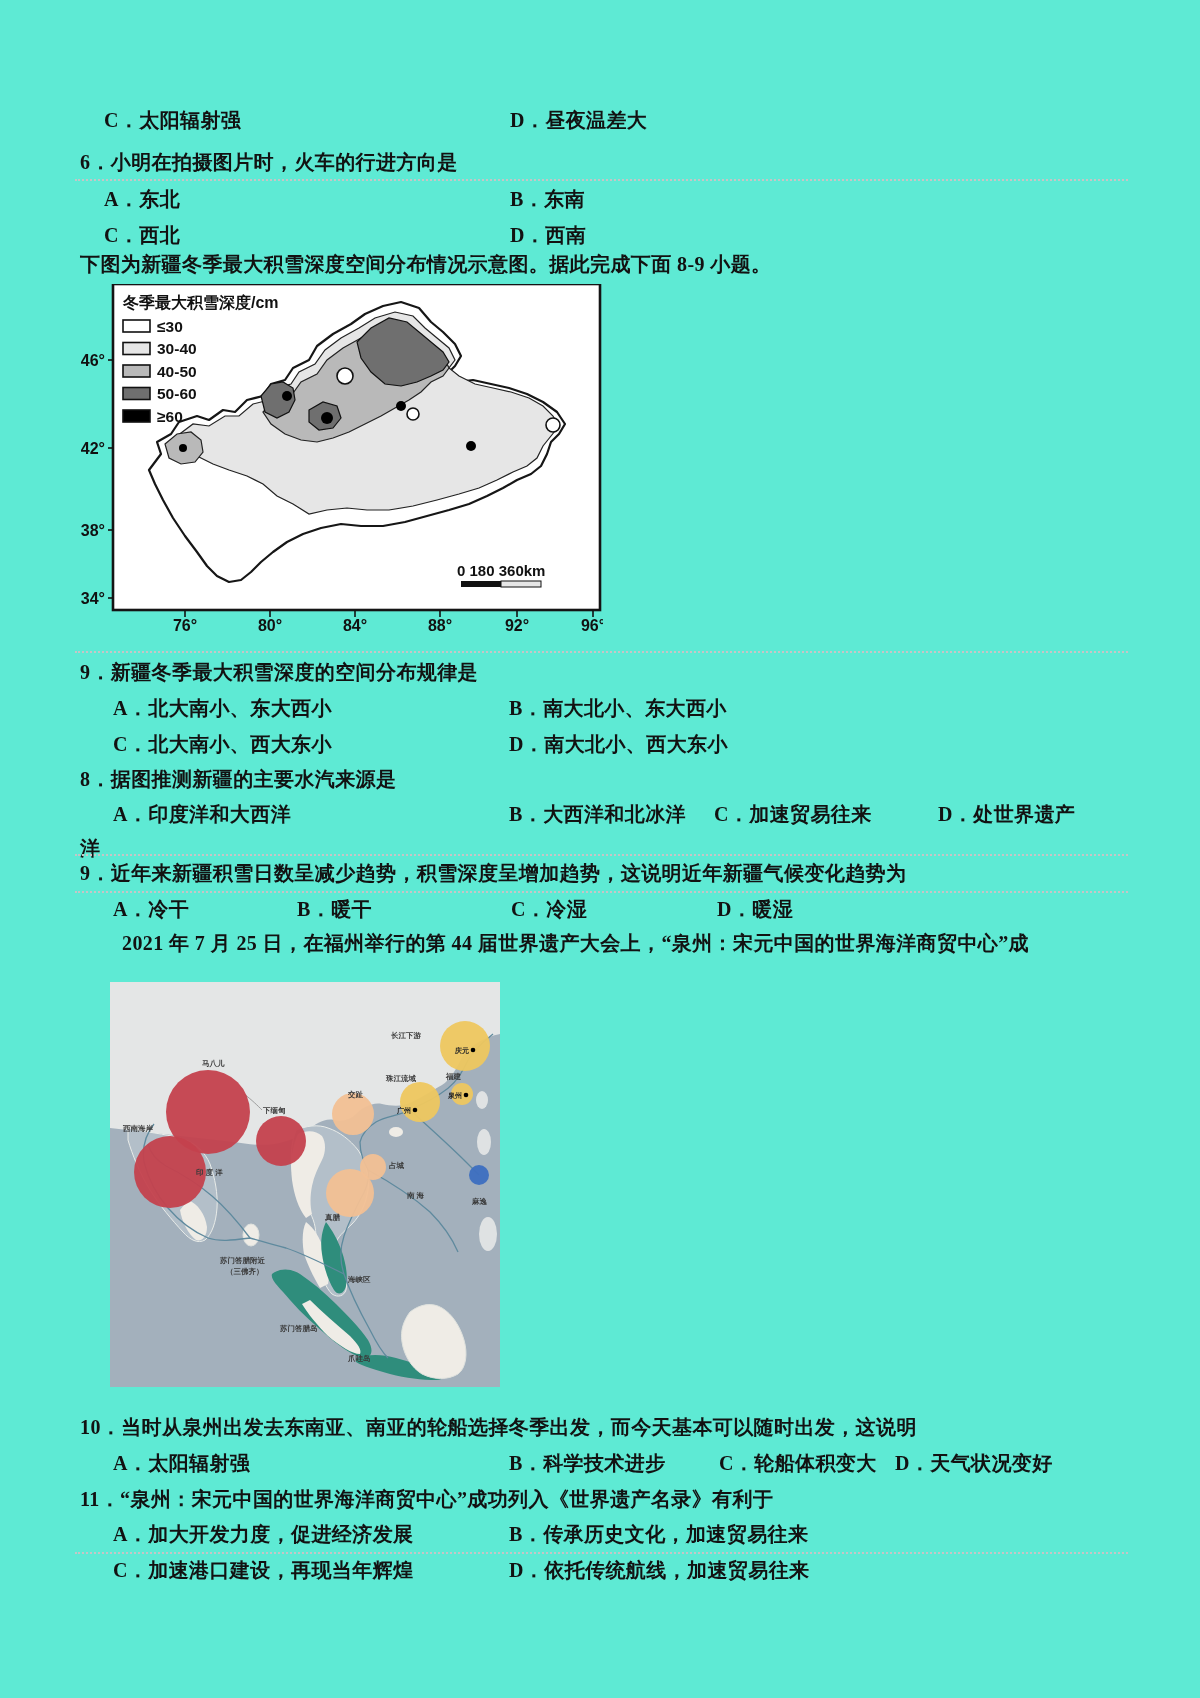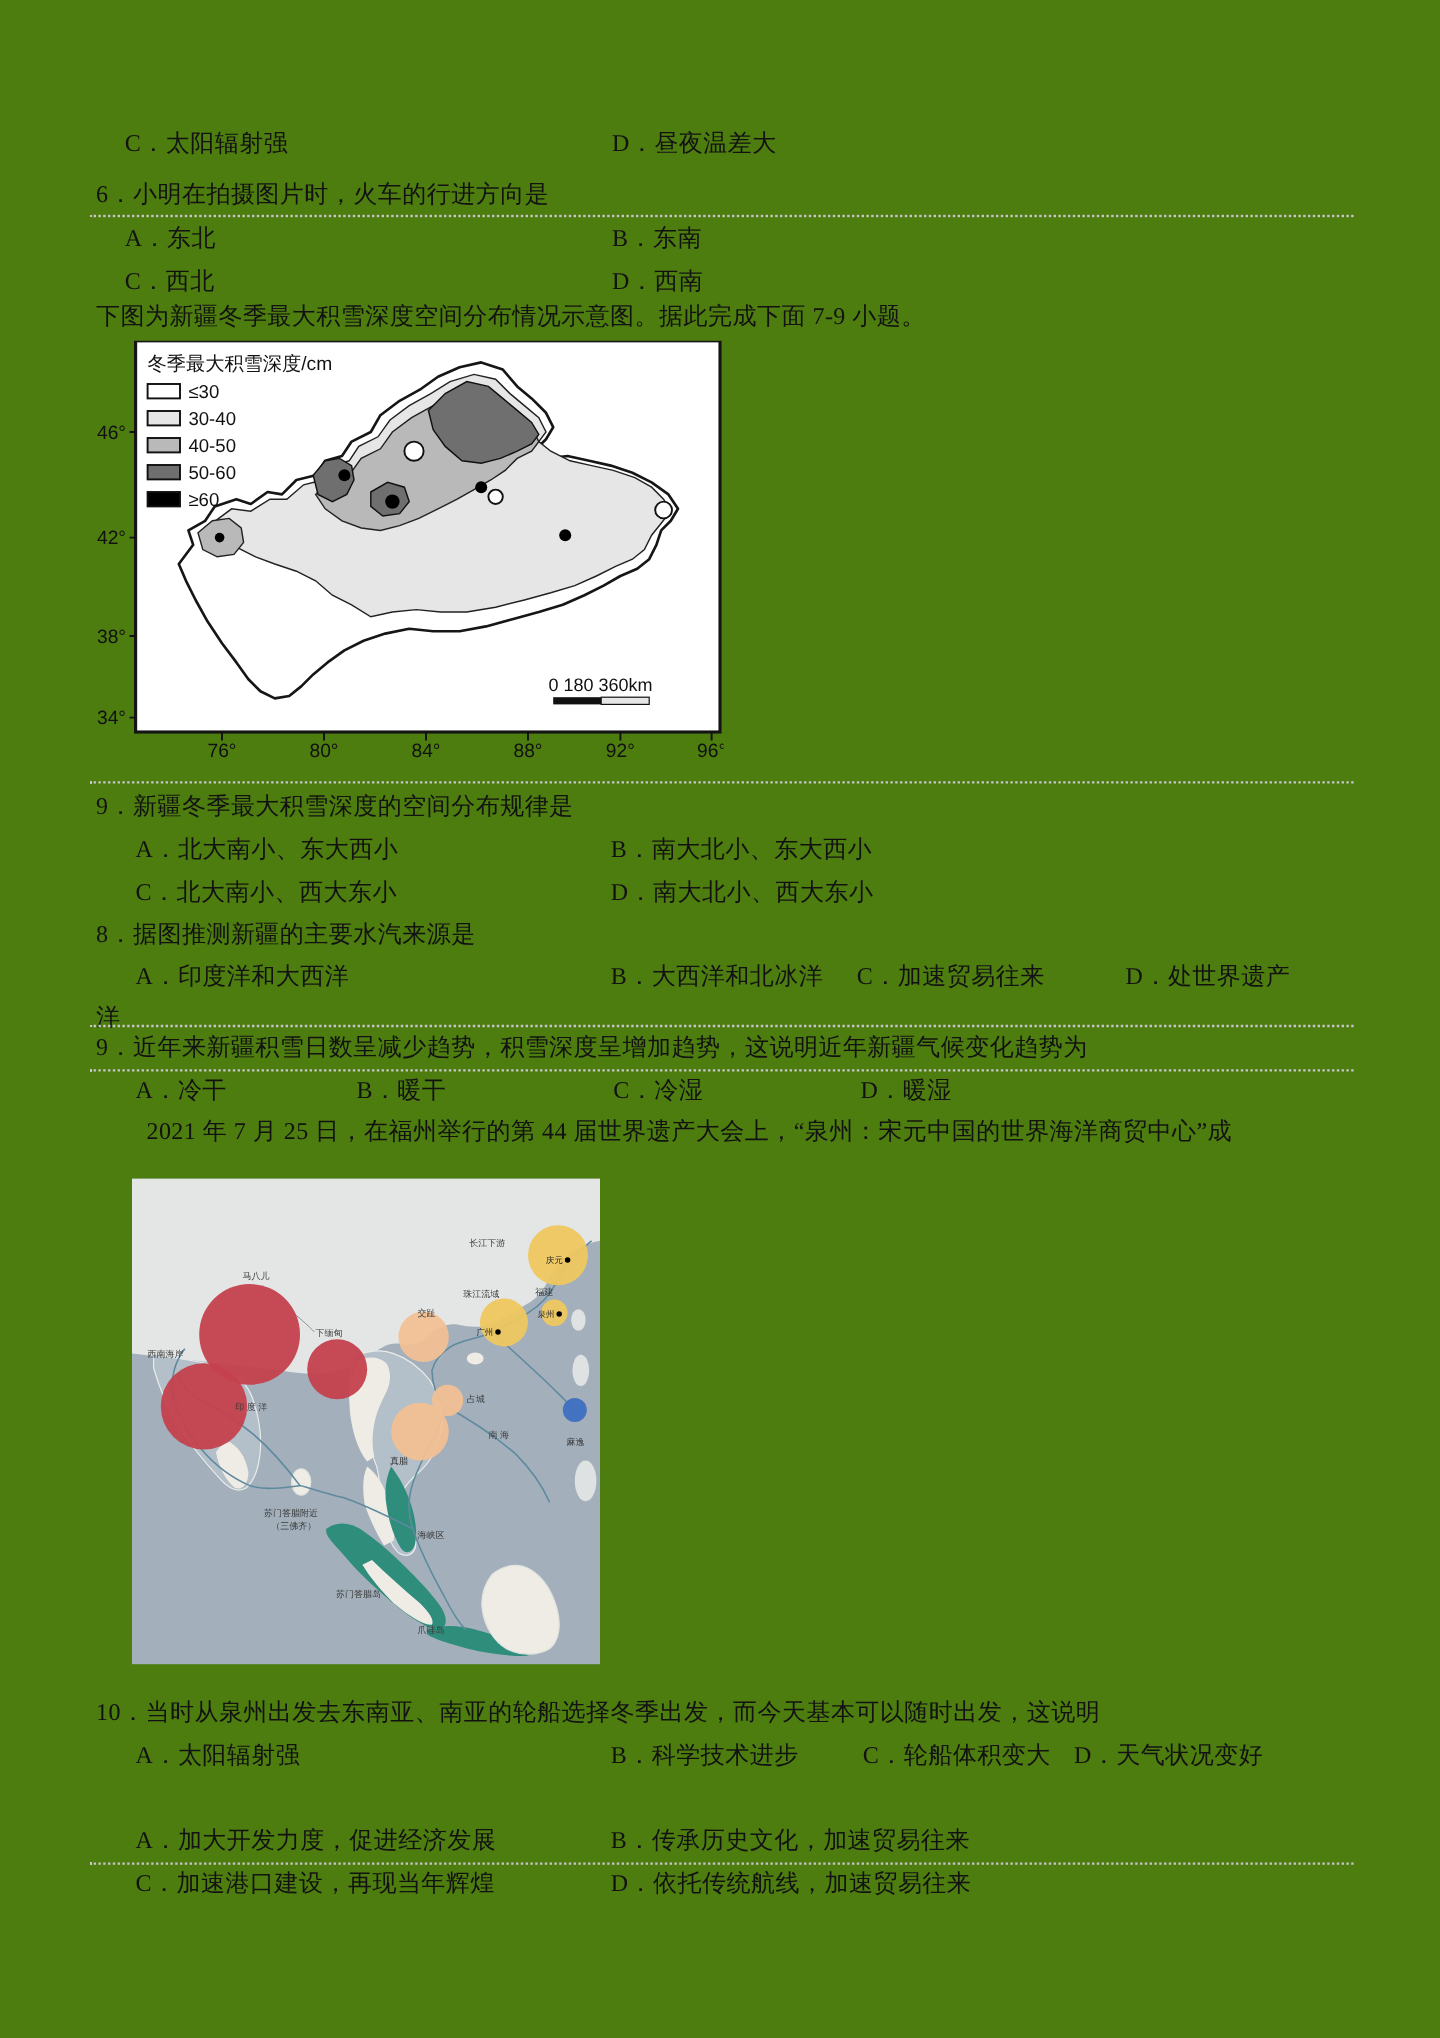--- a/index.html
+++ b/index.html
@@ -1,38 +1,38 @@
 <!DOCTYPE html>
 <html><head>
 <meta charset="utf-8">
 <style>
   html,body{margin:0;padding:0;background:#ffffff;}
-  .page{position:relative;width:1200px;height:1698px;background:#4d7c0f;
-        font-family:"Liberation Serif","DejaVu Serif",serif;color:#121212;overflow:hidden;}
+  .page{position:relative;width:1200px;height:1698px;background:#5eead4;
+        font-family:"Liberation Serif","DejaVu Serif",serif;color:#121212;overflow:hidden;font-weight:bold;}
   .t{position:absolute;font-size:20px;line-height:26px;letter-spacing:.4px;white-space:pre;}
   .dotted{position:absolute;left:75px;width:1053px;height:0;border-top:2px dotted #c6c6c6;}
   .fig{position:absolute;}
   svg text{font-family:"Liberation Sans","DejaVu Sans",sans-serif;}
 </style>
 </head>
 <body>
 
 <div class="page">
 
   <div class="t" style="top:107px;left:104px">C．太阳辐射强</div>
   <div class="t" style="top:107px;left:510px">D．昼夜温差大</div>
 
   <div class="t" style="top:149px;left:80px">6．小明在拍摄图片时，火车的行进方向是</div>
   <div class="dotted" style="top:179px"></div>
   <div class="t" style="top:186px;left:104px">A．东北</div>
   <div class="t" style="top:186px;left:510px">B．东南</div>
   <div class="t" style="top:222px;left:104px">C．西北</div>
   <div class="t" style="top:222px;left:510px">D．西南</div>
 
-  <div class="t" style="top:251px;left:80px">下图为新疆冬季最大积雪深度空间分布情况示意图。据此完成下面 7-9 小题。</div>
+  <div class="t" style="top:251px;left:80px">下图为新疆冬季最大积雪深度空间分布情况示意图。据此完成下面 8-9 小题。</div>
 
   <div class="fig" style="left:79px;top:284px;width:524px;height:352px">
     <svg id="fig1-svg" width="524" height="352" viewBox="-34 0 524 352">
       <rect x="0" y="0" width="487" height="326" fill="#ffffff" stroke="#141414" stroke-width="2.6"></rect>
 
       <path fill="#ffffff" stroke="#161616" stroke-width="2.2" stroke-linejoin="round" d="M36,186 L48,170 L44,158 L58,150 L66,138 L84,132 L96,136 L110,126 L122,128 L134,116 L150,112 L158,100 L172,96 L180,84 L196,76 L204,62 L220,50 L238,40 L252,30 L270,22 L288,18 L306,24 L318,38 L330,48 L342,60 L348,72 L342,82 L334,90 L344,98 L360,96 L378,100 L396,104 L414,110 L430,118 L444,128 L452,140 L446,150 L438,158 L434,170 L428,182 L418,190 L404,196 L390,204 L374,212 L356,220 L336,226 L314,232 L292,238 L270,242 L248,242 L228,240 L208,244 L190,250 L174,258 L160,268 L148,278 L138,288 L128,296 L116,298 L104,292 L94,282 L84,268 L72,252 L60,234 L50,216 L42,200 Z"></path>
 
       <path fill="#e6e6e6" stroke="#222" stroke-width="1.2" d="M64,152 L80,140 L96,142 L112,132 L126,132 L140,120 L156,116 L164,104 L178,100 L186,88 L202,80 L212,66 L228,54 L246,44 L262,34 L282,28 L300,32 L312,44 L324,54 L336,64 L342,76 L336,84 L346,92 L362,100 L380,104 L398,108 L416,114 L430,122 L440,132 L446,142 L438,152 L430,162 L424,174 L414,182 L400,188 L384,196 L366,204 L346,210 L324,216 L300,222 L276,226 L254,226 L234,224 L214,226 L196,230 L180,220 L164,212 L150,200 L134,192 L116,186 L100,180 L84,172 L72,162 Z"></path>
 
       <path fill="#b9b9b9" stroke="#222" stroke-width="1.2" d="M150,128 L162,116 L178,112 L188,98 L204,90 L214,76 L230,64 L248,54 L264,46 L282,40 L298,44 L308,56 L320,66 L332,76 L336,84 L330,92 L318,98 L308,108 L296,116 L282,124 L268,132 L252,140 L236,148 L220,154 L204,158 L188,156 L172,150 L158,140 Z"></path>
@@ -183,19 +183,20 @@
         <text x="301" y="130.5" font-size="7" fill="#262626" text-anchor="end">广州</text>
       </svg>
   </div>
 
   <div class="t" style="top:1414px;left:80px">10．当时从泉州出发去东南亚、南亚的轮船选择冬季出发，而今天基本可以随时出发，这说明</div>
   <div class="t" style="top:1450px;left:113px">A．太阳辐射强</div>
   <div class="t" style="top:1450px;left:509px">B．科学技术进步</div>
   <div class="t" style="top:1450px;left:719px">C．轮船体积变大</div>
   <div class="t" style="top:1450px;left:895px">D．天气状况变好</div>
 
+  <div class="t" style="top:1486px;left:80px">11．“泉州：宋元中国的世界海洋商贸中心”成功列入《世界遗产名录》有利于</div>
   <div class="t" style="top:1521px;left:113px">A．加大开发力度，促进经济发展</div>
   <div class="t" style="top:1521px;left:509px">B．传承历史文化，加速贸易往来</div>
   <div class="dotted" style="top:1552px"></div>
   <div class="t" style="top:1557px;left:113px">C．加速港口建设，再现当年辉煌</div>
   <div class="t" style="top:1557px;left:509px">D．依托传统航线，加速贸易往来</div>
 
 </div>
 
 </body></html>

